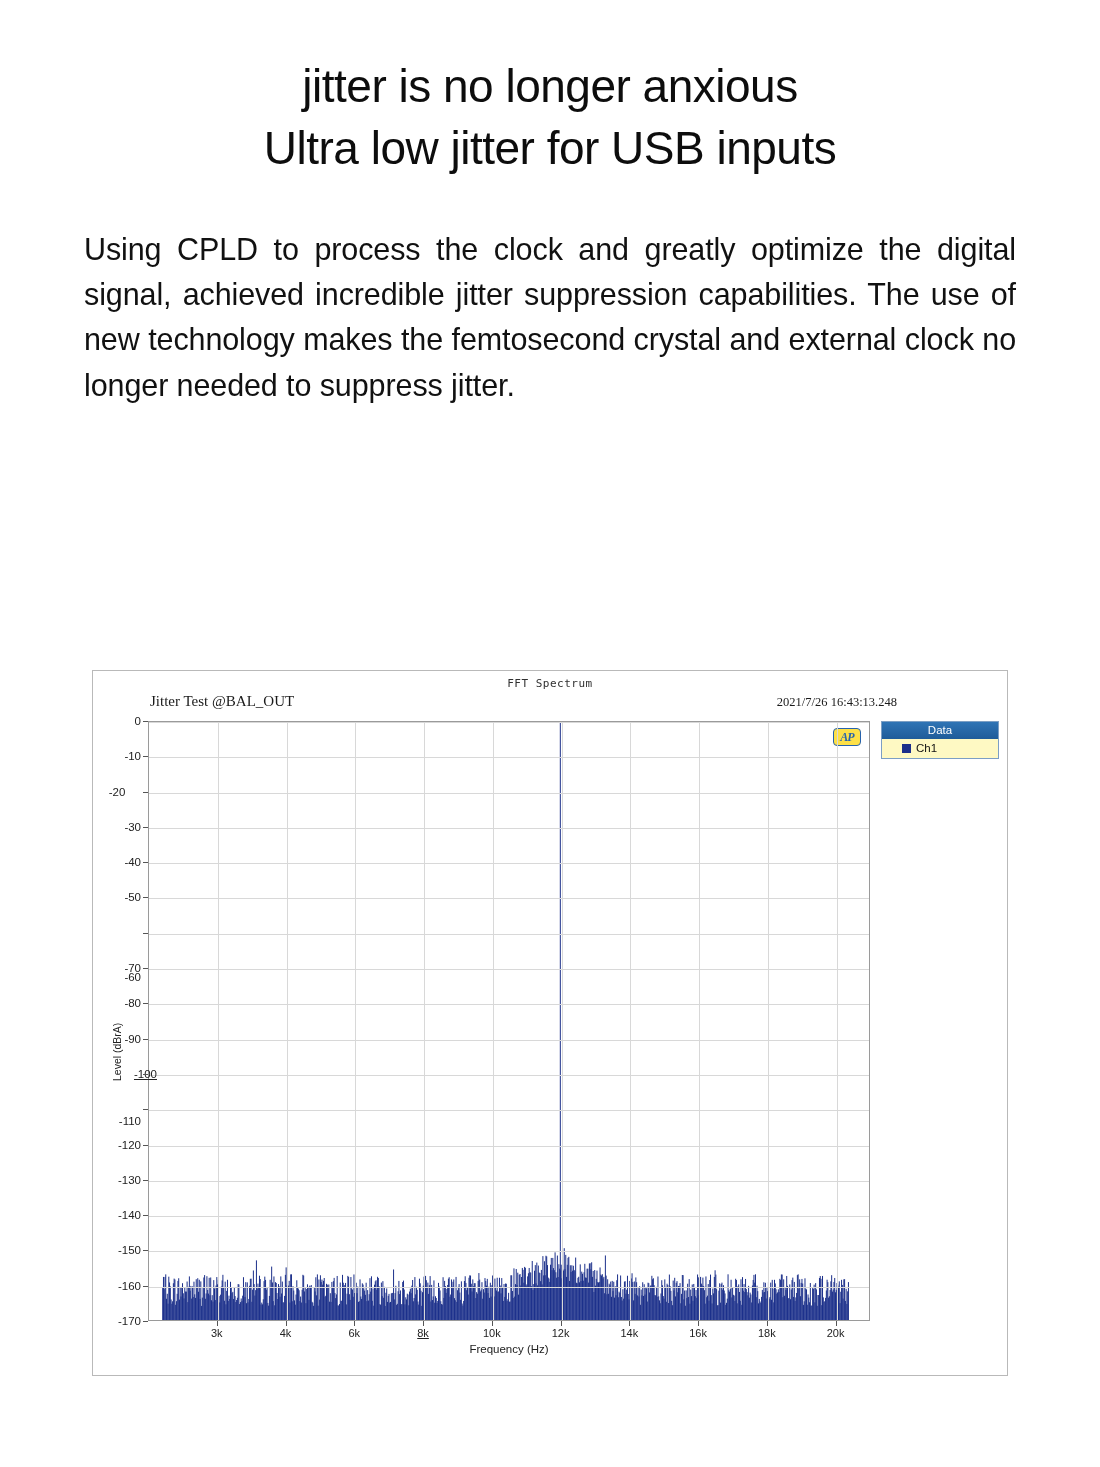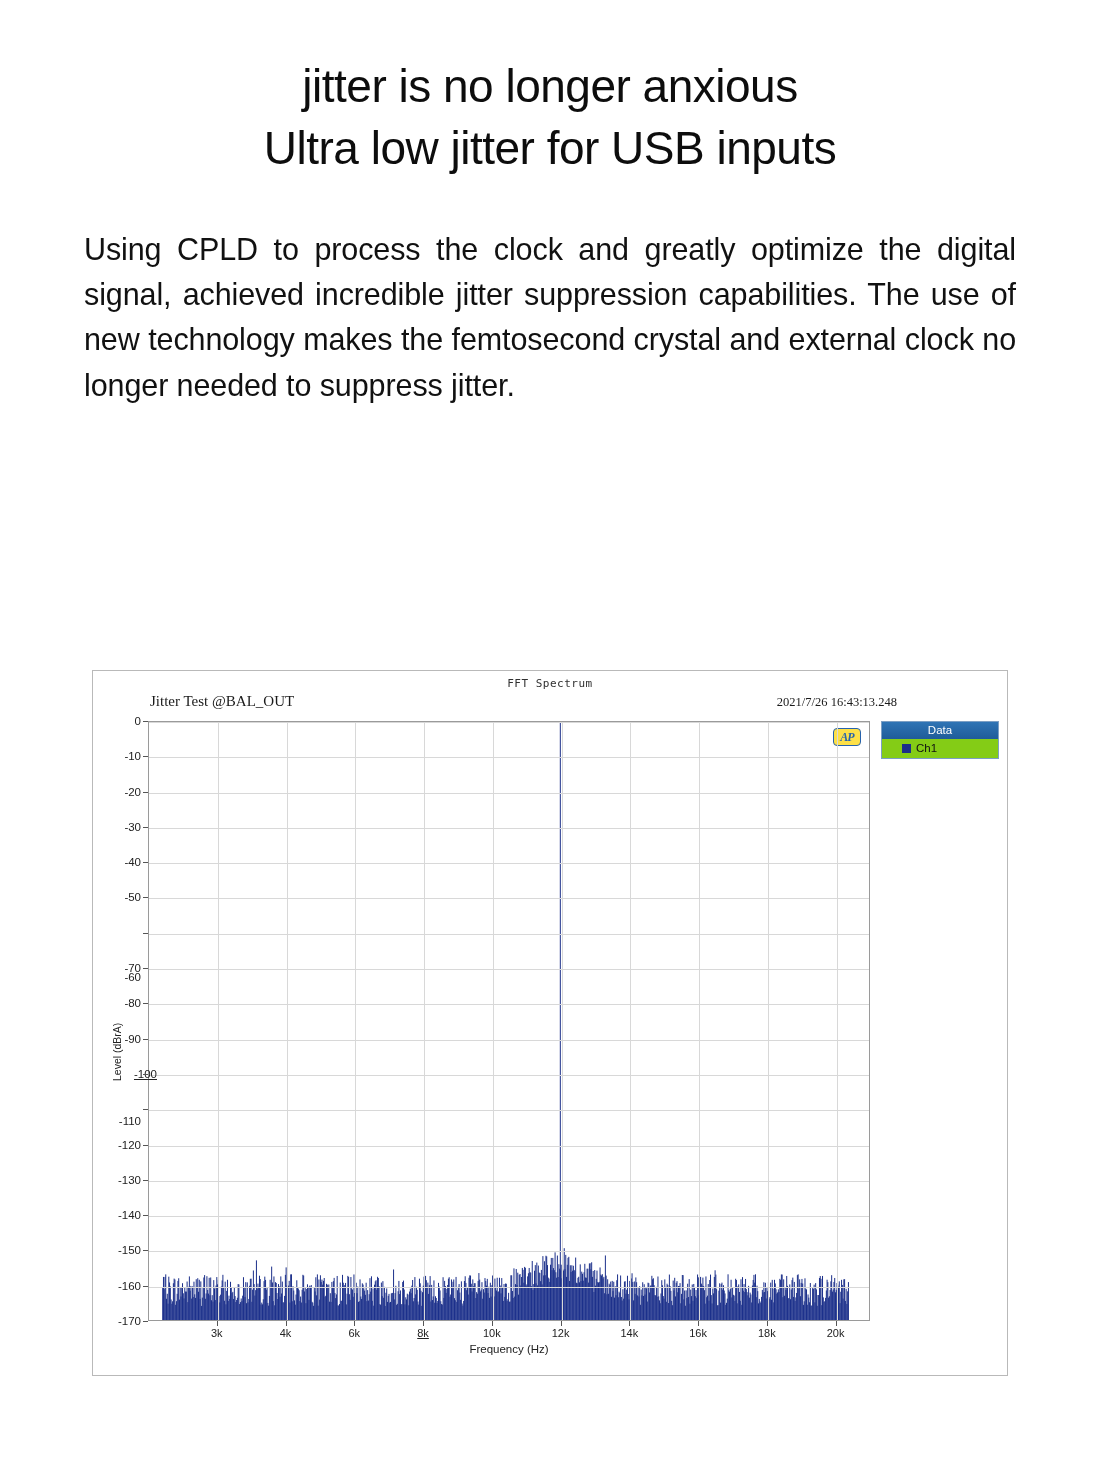--- a/index.html
+++ b/index.html
@@ -166,21 +166,21 @@
   }
 
   
   .legend {
     position: absolute;
     left: 788px;
     top: 50px;
     width: 118px;
     border: 1px solid #7c9fc4;
     box-sizing: border-box;
-    background: #84cc16;
+    background: #fef9c3;
   }
   .legend-header {
     background: linear-gradient(#2f74b5, #1f5c99);
     color: #ffffff;
     font-size: 11.5px;
     text-align: center;
     padding: 2px 0 3px 0;
   }
   .legend-row {
     display: flex;
@@ -263,21 +263,21 @@
     <div class="legend-row">
       <span class="legend-swatch"></span>
       <span>Ch1</span>
     </div>
   </div>
 
 <div class="ytick-label" style="top: 50px; width: 48px; left: 0px;">0</div>
     <div class="ytick-mark" style="top: 50px; left: 50px;"></div>
     <div class="ytick-label" style="top: 85.2941px; width: 48px; left: 0px;">-10</div>
     <div class="ytick-mark" style="top: 85.2941px; left: 50px;"></div>
-    <div class="ytick-label" style="top: 120.588px; width: 48px; left: 0px;">-20</div>
+    <div class="ytick-label" style="top: 120.588px; width: 48px; left: 0px; text-align: center;">-20</div>
     <div class="ytick-mark" style="top: 120.588px; left: 50px;"></div>
     <div class="ytick-label" style="top: 155.882px; width: 48px; left: 0px;">-30</div>
     <div class="ytick-mark" style="top: 155.882px; left: 50px;"></div>
     <div class="ytick-label" style="top: 191.176px; width: 48px; left: 0px;">-40</div>
     <div class="ytick-mark" style="top: 191.176px; left: 50px;"></div>
     <div class="ytick-label" style="top: 226.471px; width: 48px; left: 0px;">-50</div>
     <div class="ytick-mark" style="top: 226.471px; left: 50px;"></div>
     <div class="ytick-label" style="top: 261.765px; width: 48px; left: 0px; margin-top: 44px;">-60</div>
     <div class="ytick-mark" style="top: 261.765px; left: 50px;"></div>
     <div class="ytick-label" style="top: 297.059px; width: 48px; left: 0px;">-70</div>

